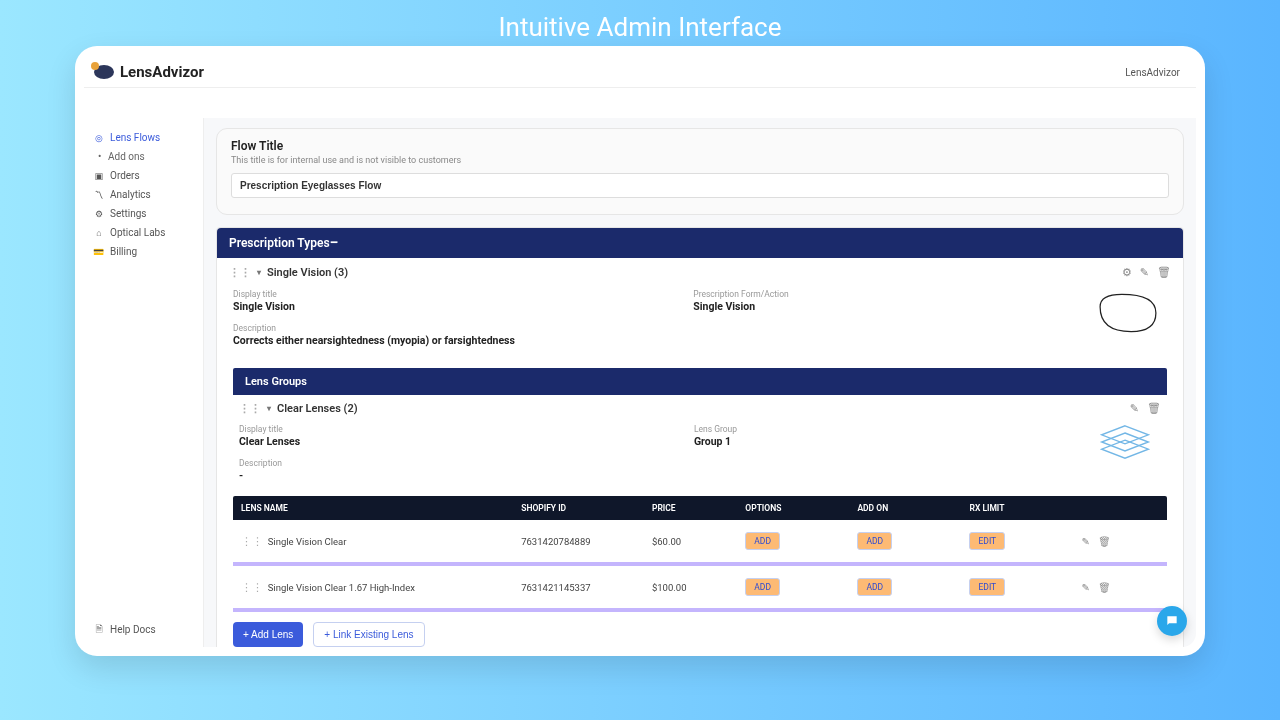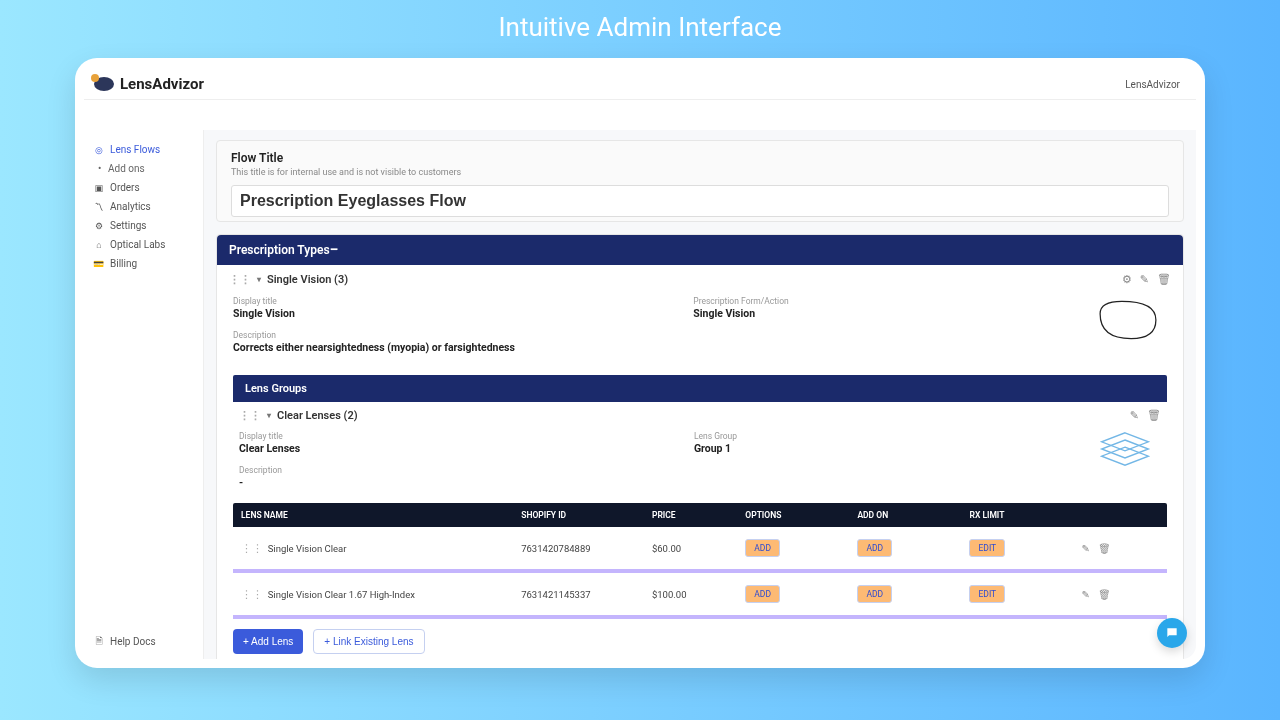--- a/index.html
+++ b/index.html
@@ -8,21 +8,21 @@
   width: 1280px;
   height: 720px;
   background: linear-gradient(90deg, #9be7ff 0%, #5ab5ff 100%);
   overflow: hidden;
 }
 .promo-title {
   text-align: center;
   color: #fff;
   font-size: 26px;
   font-weight: 400;
-  padding: 12px 0 16px;
+  padding: 12px 0 4px;
 }
 .frame {
   width: 1130px;
   height: 610px;
   margin: 0 auto;
   background: #fff;
   border-radius: 22px;
   padding: 9px;
   box-shadow: 0 12px 30px rgba(0,0,0,.12);
   position: relative;
@@ -78,32 +78,32 @@
 .sidebar-spacer { flex: 1; }
 .main {
   flex: 1;
   background: #f7f8fa;
   padding: 10px 12px;
   overflow: auto;
 }
 .card {
   background: #fafafa;
   border: 1px solid #e6e6e6;
-  border-radius: 4px;
-  padding: 10px 14px 4px;
+  border-radius: 11px;
+  padding: 10px 14px 16px;
   margin-bottom: 12px;
 }
 .flow-title { font-size: 12px; font-weight: 600; color: #222; }
 .flow-sub { font-size: 9px; color: #888; margin-top: 2px; margin-bottom: 8px; }
 .flow-input {
   background: #fff;
   border: 1px solid #ddd;
   border-radius: 3px;
   padding: 6px 8px;
-  font-size: 16px;
+  font-size: 10px;
   font-weight: 700;
   color: #333;
   width: 100%;
 }
 .panel { background:#fff; border:1px solid #e6e6e6; border-radius:4px; margin-bottom:12px;}
 .panel-hdr {
   background: #1b2a6b;
   color: #fff;
   padding: 8px 12px;
   font-size: 12px;

